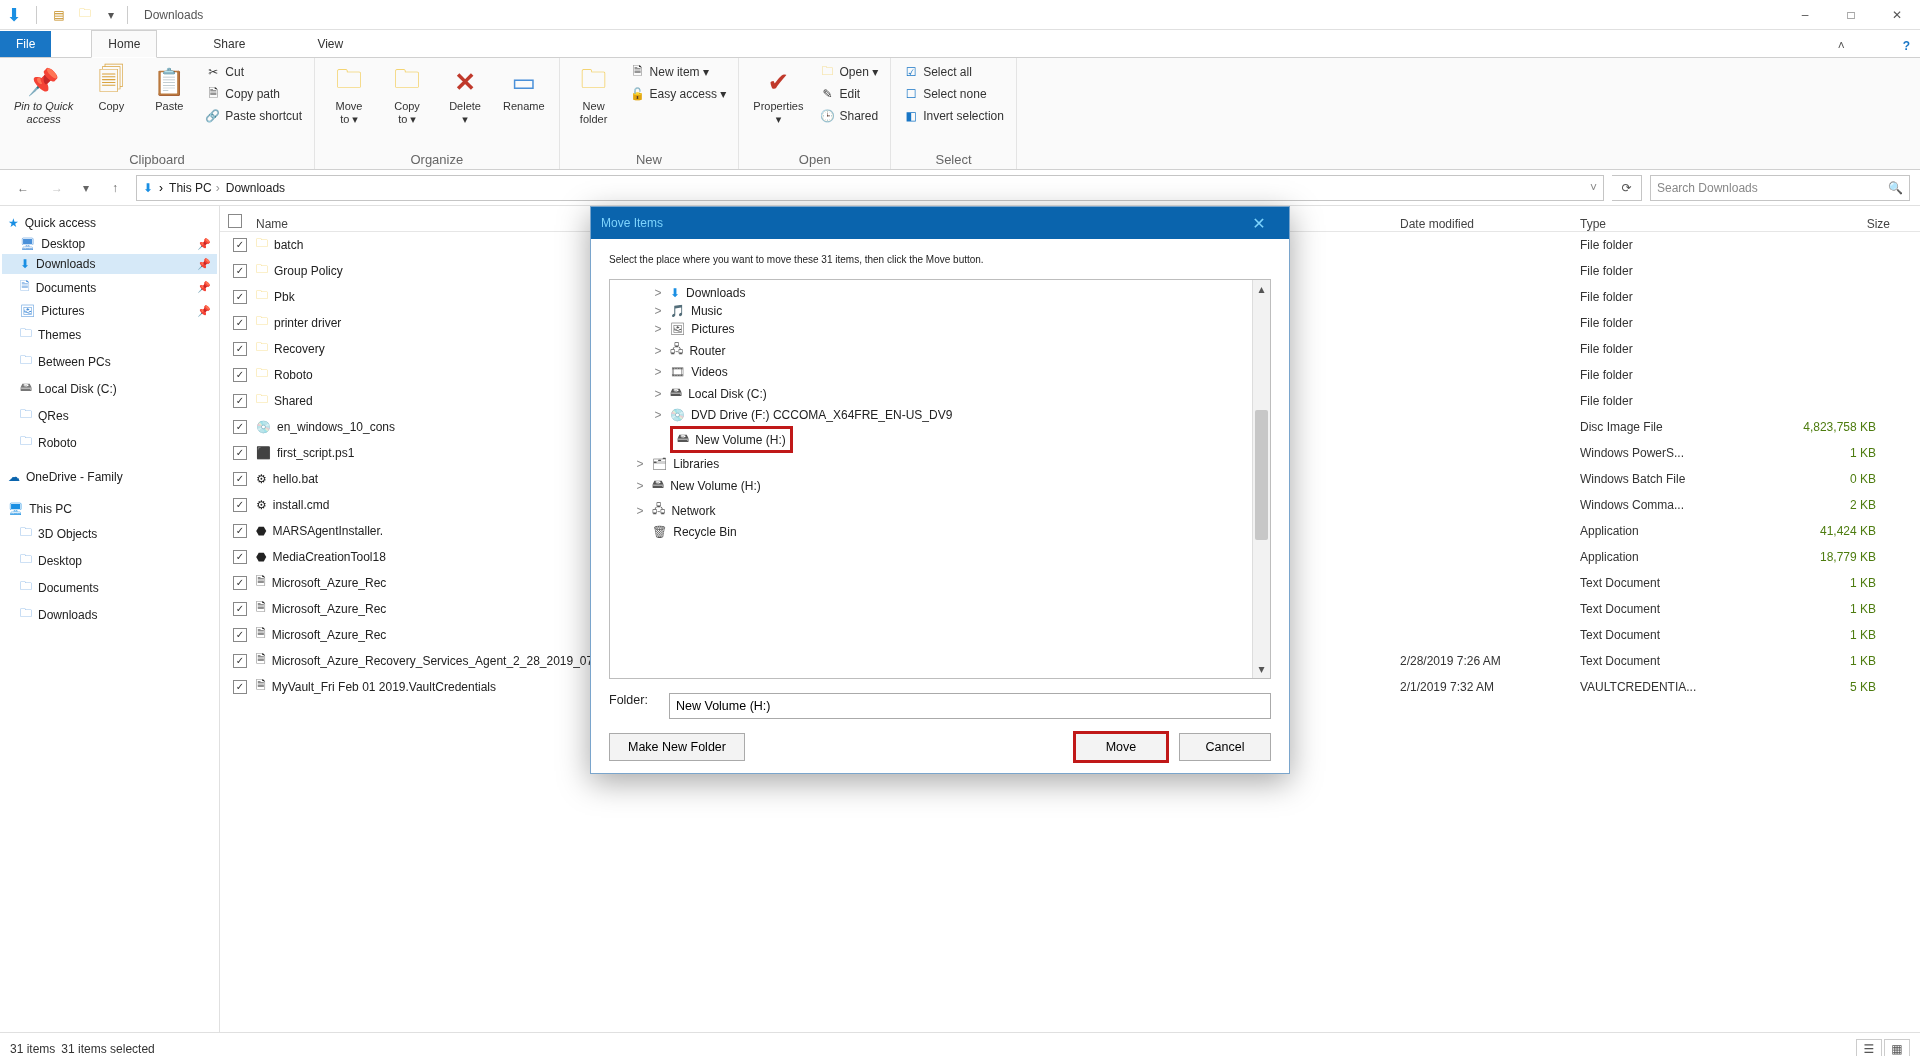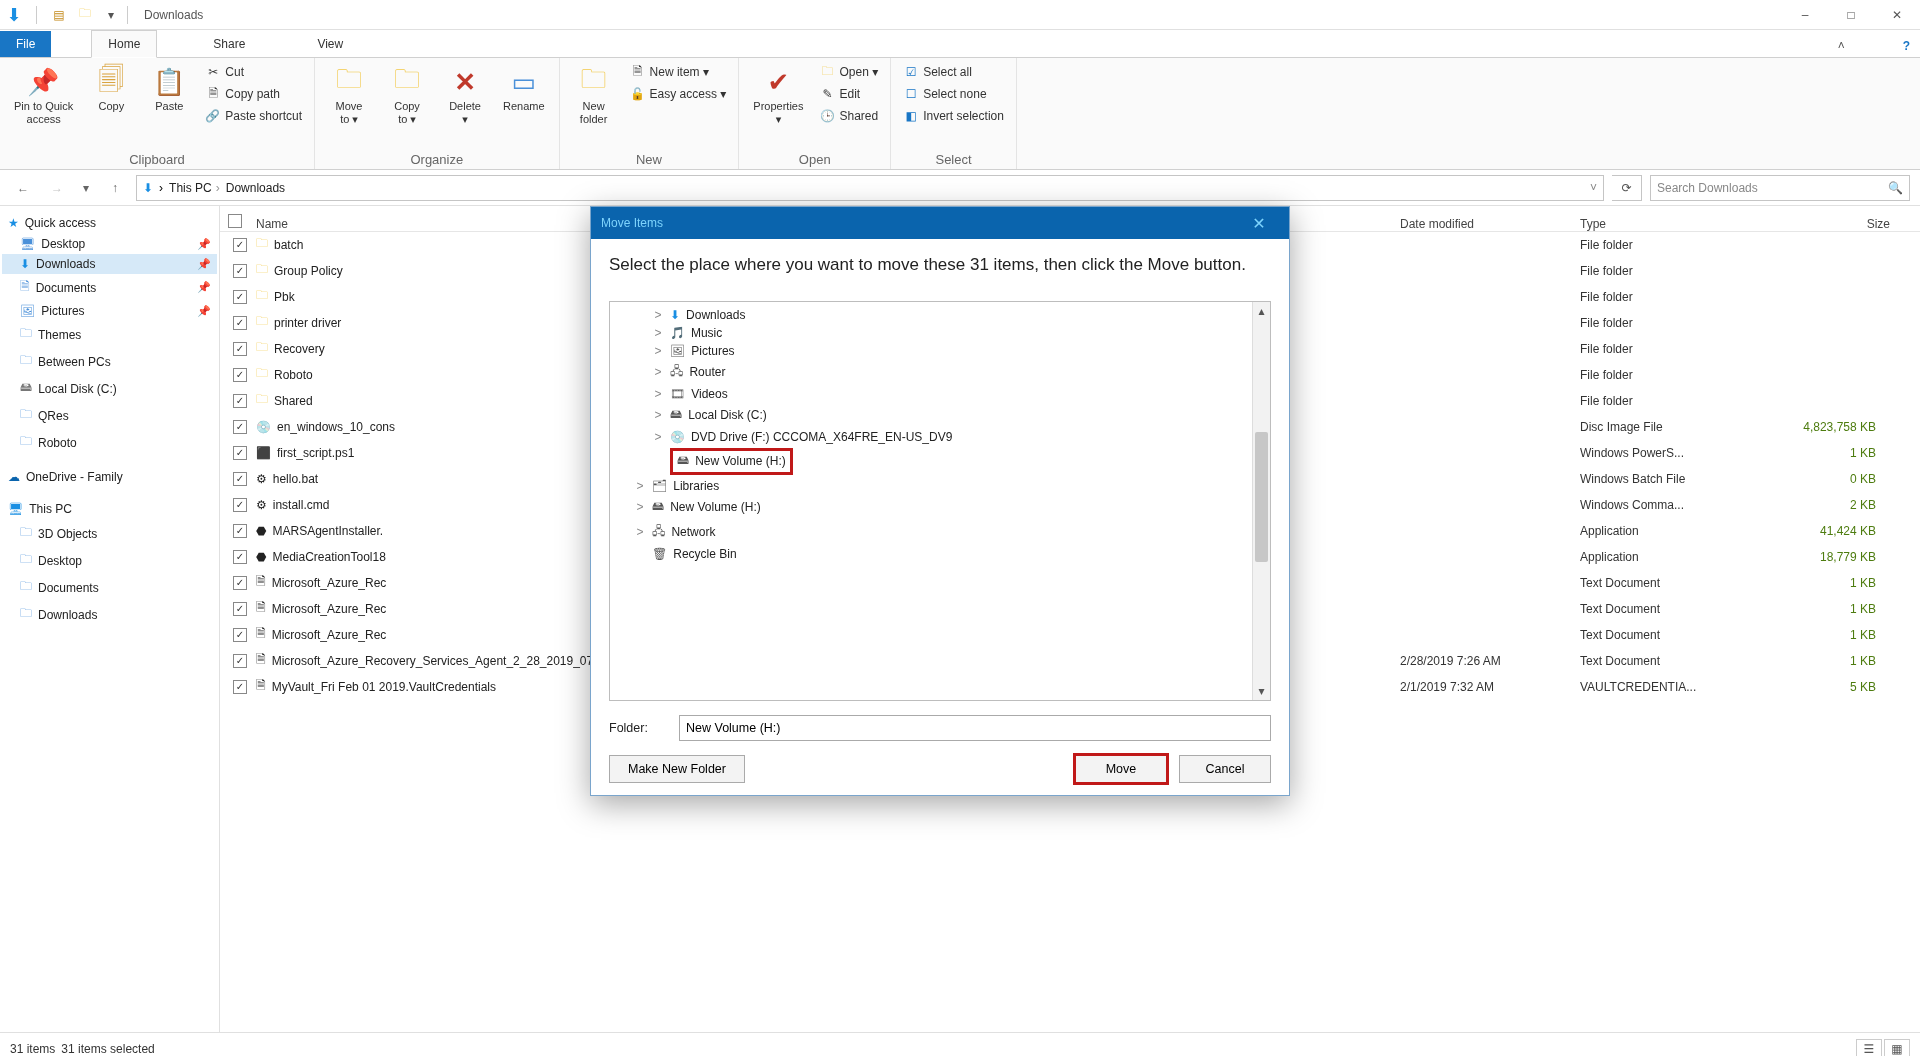--- a/index.html
+++ b/index.html
@@ -71,33 +71,33 @@
 
 .statusbar { height:24px; border-top:1px solid #e0e0e0; display:flex; align-items:center; padding:16px 10px; font-size:12px; color:#333; gap:6px;}
 .statusbar .viewbtns { margin-left:auto; display:flex; gap:2px;}
 .statusbar .vb { width:26px; height:20px; border:1px solid #ccc; display:flex; align-items:center; justify-content:center; color:#555;}
 
 
 .overlay-dialog { position:absolute; left:590px; top:206px; width:700px; background:#fff; border:1px solid #7aa5cc; box-shadow:0 8px 30px rgba(0,0,0,0.35); z-index:50; }
 .dlg-title { height:32px; background:#0a64ad; color:#7dd3fc; display:flex; align-items:center; padding:0 10px; font-size:13px; }
 .dlg-title .close { margin-left:auto; width:40px; height:32px; display:flex; align-items:center; justify-content:center; font-size:16px;}
 .dlg-body { padding:14px 18px 12px 18px; }
-.dlg-instr { font-size:17px; color:#222; line-height:1.4; margin-bottom:24px;}
+.dlg-instr { font-size:10px; color:#222; line-height:1.4; margin-bottom:12px;}
 .tree-box { border:1px solid #bdbdbd; height:400px; overflow:auto; padding:4px 2px; background:#fff; position:relative;}
 .tree-item { display:flex; align-items:center; gap:6px; padding:2px 4px 2px 22px; font-size:13px; color:#222; }
 .tree-item .tw { width:12px; color:#888; text-align:center; }
 .tree-item.level2 { padding-left:40px; }
 .highlight-box { border:3px solid #c01818; padding:0 4px; display:inline-flex; align-items:center; gap:6px;}
 .tree-scrollbar { position:absolute; right:0; top:0; bottom:0; width:18px; background:#f2f2f2; border-left:1px solid #ddd;}
 .tree-scrollbar .thumb { position:absolute; left:2px; right:2px; top:130px; height:130px; background:#c7c7c7; border-radius:2px;}
 .tree-scrollbar .arrow { position:absolute; left:0; right:0; height:18px; display:flex; align-items:center; justify-content:center; color:#555;}
 .tree-scrollbar .arrow.up { top:0; }
 .tree-scrollbar .arrow.down { bottom:0; }
 
-.folder-row { display:flex; align-items:center; gap:10px; margin-top:14px;}
+.folder-row { display:flex; margin-top:14px;}
 .folder-row label { font-size:12.5px; color:#222; width:60px;}
 .folder-input { flex:1; height:26px; border:1px solid #aaa; padding:0 6px; font-size:12.5px; background:#fff;}
 .dlg-btns { display:flex; gap:12px; margin-top:14px; }
 .dlg-btns .spacer { flex:1; }
 .dlg-btn { height:28px; padding:0 18px; border:1px solid #aaa; background:#f3f3f3; font-size:12.5px; display:flex; align-items:center; justify-content:center; min-width:92px;}
 .dlg-btn.highlighted { outline:3px solid #c01818; outline-offset:-1px; }
 .checkbox { width:14px; height:14px; border:1px solid #888; background:#fff; display:inline-flex; align-items:center; justify-content:center; font-size:10px; color:#333;}
 </style>
 </head>
 <body>
@@ -127,21 +127,21 @@
   <div class="caret">˄</div>
   <div class="help">?</div>
 </div>
 
 <div class="ribbon">
 
   <div class="ribbon-group">
     <div class="cmds">
       <div class="big-btn">
         <div class="ico" style="color:#666;">📌</div>
-        <div class="lbl" style="white-space:pre;">Pin to Quick
+        <div class="lbl" style="white-space:pre;font-style:italic;">Pin to Quick
 access</div>
       </div>
       <div class="big-btn">
         <div class="ico" style="color:#d9a441;">🗐</div>
         <div class="lbl">Copy</div>
       </div>
       <div class="big-btn">
         <div class="ico" style="color:#c48a1b;">📋</div>
         <div class="lbl">Paste</div>
       </div>

